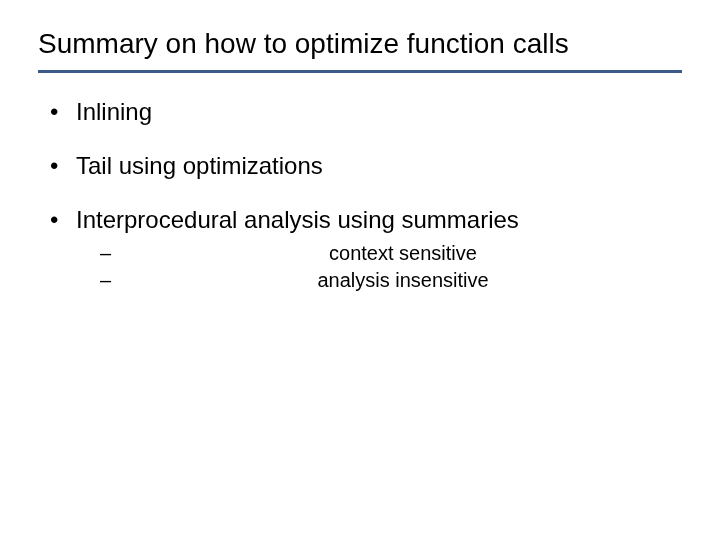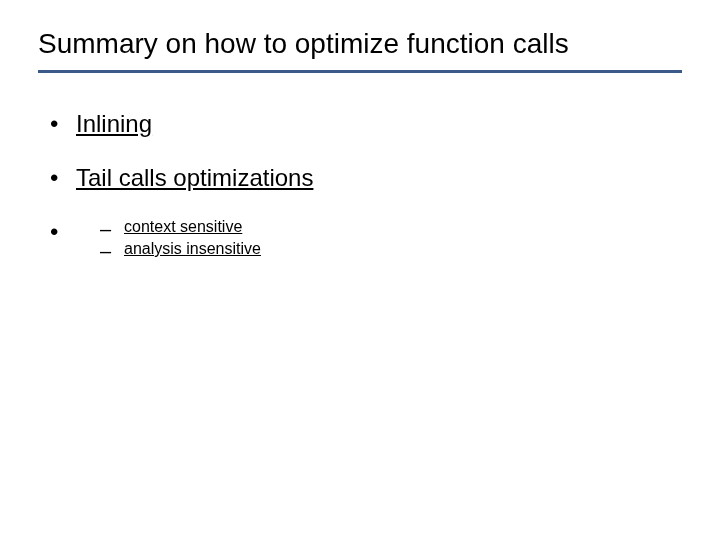--- a/index.html
+++ b/index.html
@@ -19,22 +19,21 @@
   }
   .title {
     font-size: 28px;
     font-weight: 400;
     color: #000;
     padding-bottom: 10px;
     border-bottom: 3px solid #3b5a8a;
     letter-spacing: 0px;
   }
   .content {
-    padding-top: 36px;
-    text-decoration: underline;
+    padding-top: 24px;
   }
   ul.level1 {
     list-style: none;
     margin: 0;
     padding: 0 0 0 18px;
   }
   ul.level1 > li {
     position: relative;
     font-size: 24px;
     line-height: 1.25;
@@ -49,24 +48,25 @@
     font-size: 24px;
     color: #000;
   }
   ul.level2 {
     list-style: none;
     margin: 6px 0 0 0;
     padding: 0 0 0 28px;
   }
   ul.level2 > li {
     position: relative;
-    font-size: 16px;
+    font-size: 20px;
     line-height: 1.25;
     margin: 0 0 2px 0;
     padding-left: 20px;
+    text-align: center;
   }
   ul.level2 > li::before {
     content: "–";
     position: absolute;
     left: -4px;
     top: 0;
     font-size: 20px;
     color: #000;
   }
 </style>
@@ -74,23 +74,24 @@
 <body>
 
 <div class="slide">
   <div class="title">Summary on how to optimize function calls</div>
   <div class="content">
     <ul class="level1">
       <li>
         <span>Inlining</span>
       </li>
       <li>
-        <span>Tail calls optimizations</span>
+        <span>Tail using optimizations</span>
       </li>
       <li>
+        <span>Interprocedural analysis using summaries</span>
         <ul class="level2">
           <li>
             <span>context sensitive</span>
           </li>
           <li>
             <span>analysis insensitive</span>
           </li>
         </ul>
       </li>
     </ul>

